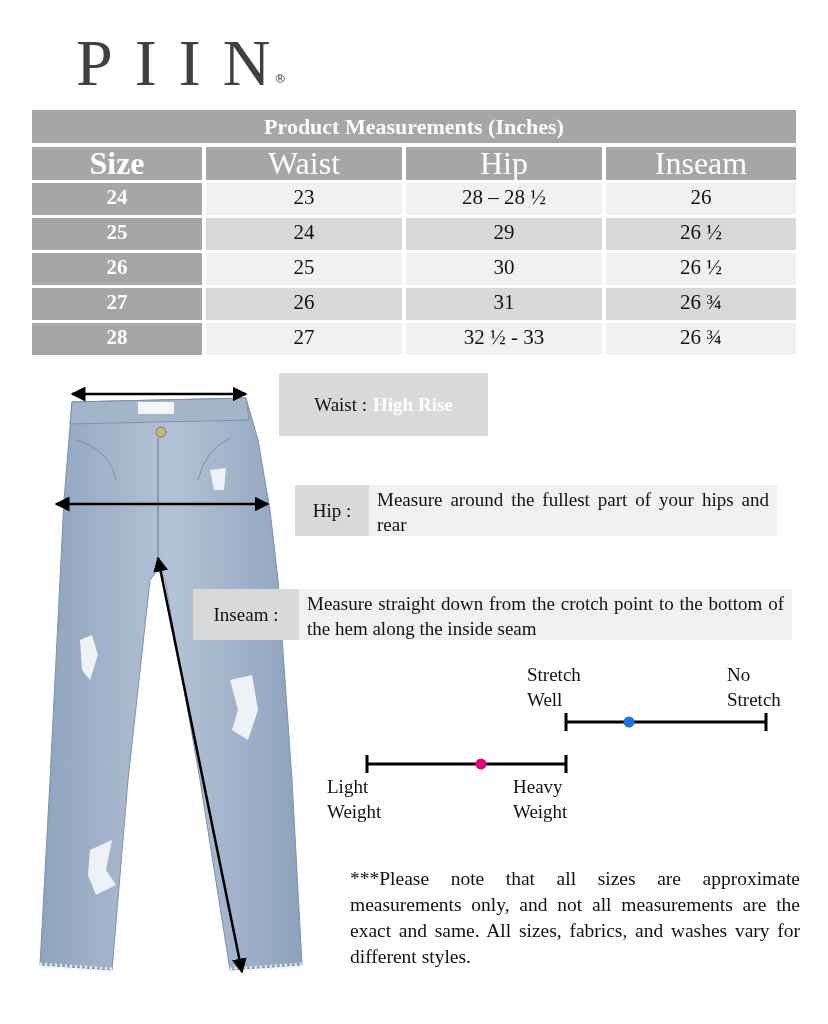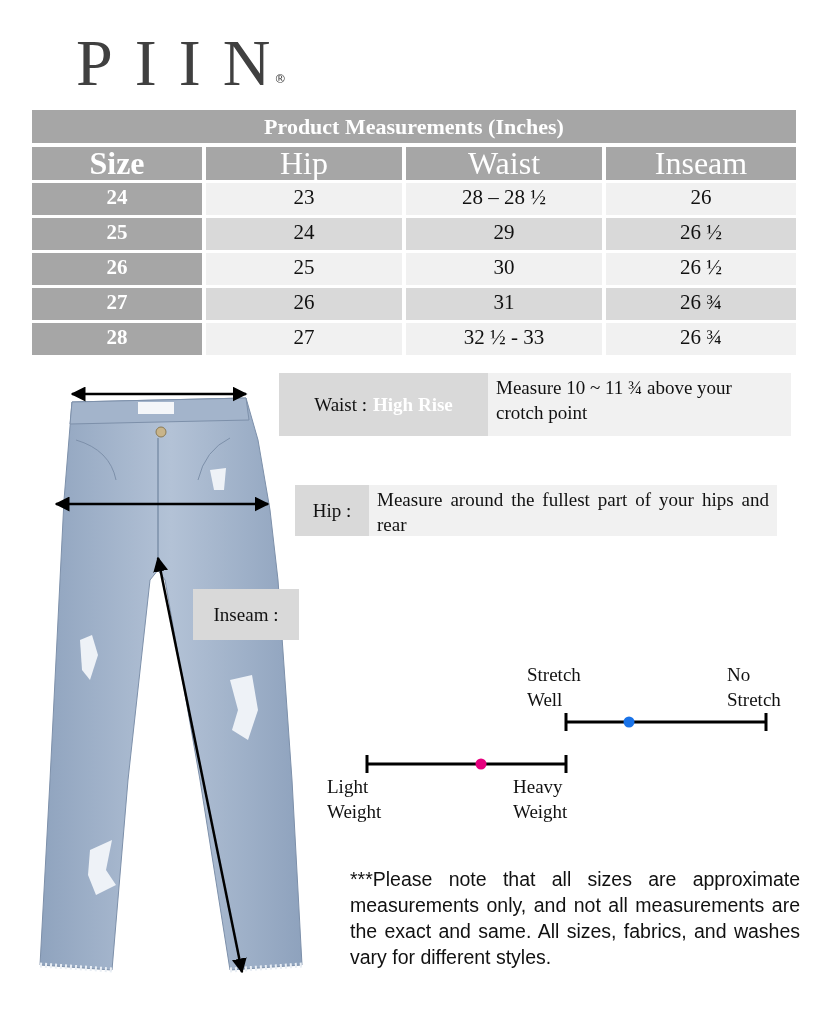--- a/index.html
+++ b/index.html
@@ -25,36 +25,36 @@
   .row.dark  .c-waist, .row.dark  .c-hip, .row.dark  .c-inseam { background:#d9d9d9; }
 
   .jeans { position:absolute; left:20px; top:380px; width:300px; height:610px; }
 
   .info { position:absolute; display:flex; font-family:"Liberation Serif", serif; font-size:19px; }
   .info .lbl { background:#d9d9d9; display:flex; align-items:center; justify-content:center; color:#111; }
   .info .desc { background:#f1f1f1; padding:2px 8px; line-height:25px; text-align:justify; }
   .info .hl { color:#fff; font-weight:bold; margin-left:6px; }
 
   .scale-label { position:absolute; font-family:"Liberation Serif", serif; font-size:19px; line-height:25px; text-align:left; color:#111; }
-  .note { position:absolute; left:350px; top:866px; width:450px; font-family:Liberation Sans, sans-serif;
+  .note { position:absolute; left:350px; top:866px; width:450px; font-family:Liberation Serif, serif;
           font-size:19.5px; line-height:26px; text-align:justify; color:#111; }
 </style>
 </head>
 <body>
 
 <div class="logo">
   <span>PIIN</span><span class="reg">®</span>
 </div>
 
 <div class="table">
   <div class="title-bar">Product Measurements (Inches)</div>
   <div class="row header">
     <div class="cell c-size">Size</div>
+    <div class="cell c-waist">Waist</div>
     <div class="cell c-hip">Hip</div>
-    <div class="cell c-waist">Waist</div>
     <div class="cell c-inseam">Inseam</div>
   </div>
   <div class="row light">
     <div class="cell c-size">24</div>
     <div class="cell c-waist">23</div>
     <div class="cell c-hip">28 – 28 ½</div>
     <div class="cell c-inseam">26</div>
   </div>
   <div class="row dark">
     <div class="cell c-size">25</div>
@@ -118,30 +118,30 @@
   <line x1="36" y1="124" x2="248" y2="124" stroke="#000" stroke-width="2.5" marker-start="url(#ah)" marker-end="url(#ah)"></line>
 
   <line x1="138" y1="178" x2="222" y2="592" stroke="#000" stroke-width="2.5" marker-start="url(#ah)" marker-end="url(#ah)"></line>
 </svg>
 
 <div class="info" style="left:279px; top:373px; width:512px; height:63px;">
   <div class="lbl" style="width:209px;">
     <span>Waist :</span>
     <span class="hl">High Rise</span>
   </div>
-  <div class="desc" style="flex:1; text-align:left;">Measure 10 ~ 11 ¾ above your crotch point</div>
 </div>
 
 <div class="info" style="left:295px; top:485px; width:482px; height:51px;">
   <div class="lbl" style="width:74px;">Hip :</div>
   <div class="desc" style="flex:1;">Measure around the fullest part of your hips and rear</div>
 </div>
 
 <div class="info" style="left:193px; top:589px; width:599px; height:51px;">
   <div class="lbl" style="width:106px;">Inseam :</div>
+  <div class="desc" style="flex:1;">Measure straight down from the crotch point to the bottom of the hem along the inside seam</div>
 </div>
 
 <div class="scale-label" style="left:527px; top:662px; width:80px;">
   <div>Stretch</div>
   <div>Well</div>
 </div>
 <div class="scale-label" style="left:727px; top:662px; width:80px;">
   <div>No</div>
   <div>Stretch</div>
 </div>

